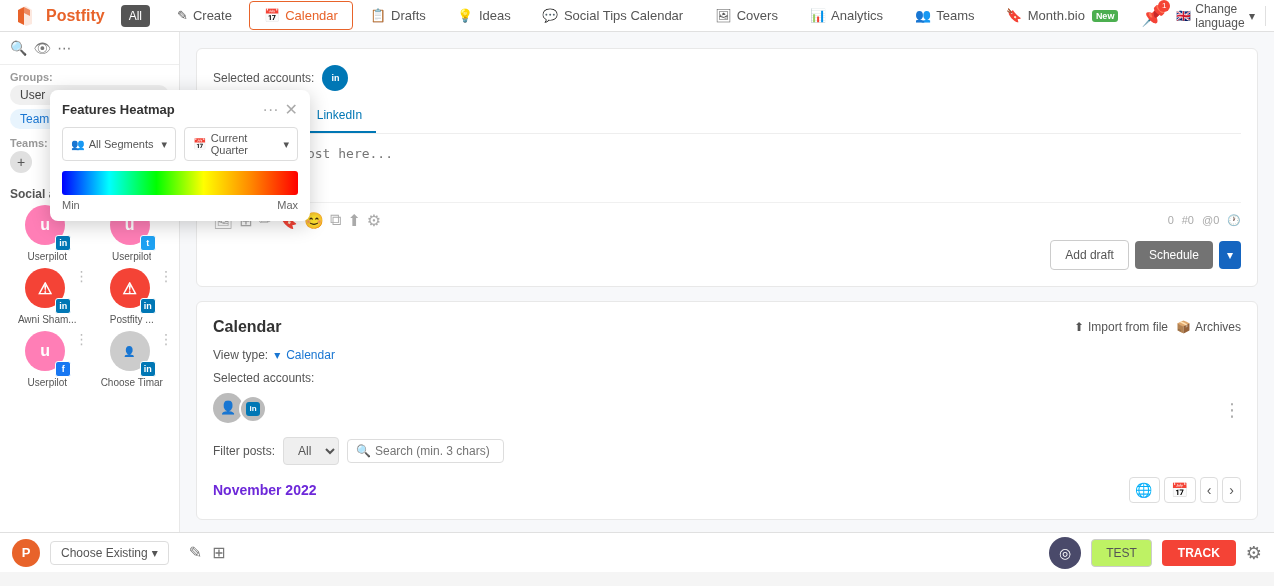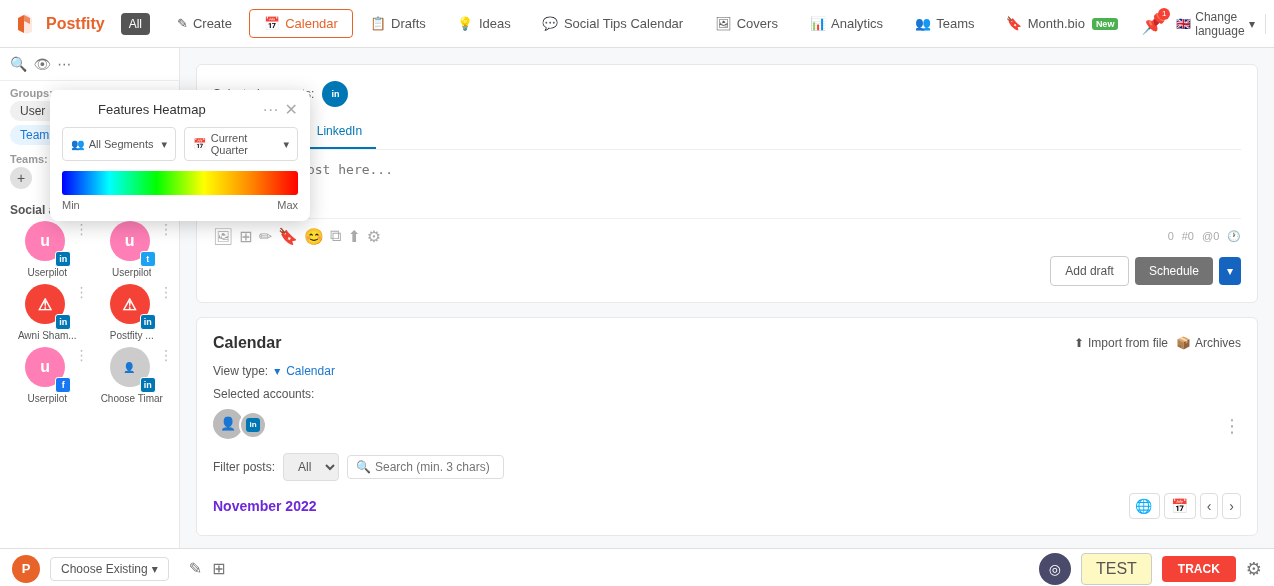--- a/index.html
+++ b/index.html
@@ -1,19 +1,19 @@
 <!DOCTYPE html>
 <html><head>
   <meta charset="utf-8">
   <style>
     * { box-sizing: border-box; margin: 0; padding: 0; }
     body { font-family: -apple-system, BlinkMacSystemFont, 'Segoe UI', sans-serif; font-size: 13px; background: #f5f5f5; overflow: hidden; height: 586px; width: 1274px; }
 
     
-    .top-bar { display: flex; align-items: center; height: 48px; background: #fff; border-bottom: 1px solid #e0e0e0; padding: 0 12px; gap: 8px; }
+    .top-bar { display: flex; align-items: center; height: 32px; background: #fff; border-bottom: 1px solid #e0e0e0; padding: 0 12px; gap: 8px; }
     .logo { display: flex; align-items: center; gap: 6px; font-weight: 700; font-size: 16px; color: #e8632a; margin-right: 8px; }
     .logo-icon { width: 28px; height: 28px; }
     .top-nav { display: flex; align-items: center; gap: 2px; flex: 1; }
     .top-nav-btn { display: flex; align-items: center; gap: 5px; padding: 6px 14px; border-radius: 4px; cursor: pointer; font-size: 13px; color: #555; border: 1px solid transparent; white-space: nowrap; }
     .top-nav-btn.active { border-color: #e8632a; color: #e8632a; }
     .top-nav-btn .badge { background: #4caf50; color: #fff; border-radius: 3px; padding: 1px 4px; font-size: 9px; font-weight: 600; margin-left: 2px; }
     .top-right { display: flex; align-items: center; gap: 10px; margin-left: auto; }
     .pin-icon { position: relative; }
     .lang-selector { display: flex; align-items: center; gap: 4px; font-size: 12px; color: #555; cursor: pointer; }
 
@@ -33,21 +33,21 @@
     .accounts-grid { display: grid; grid-template-columns: 1fr 1fr; gap: 6px; padding: 0 8px 6px; }
     .account-item { display: flex; flex-direction: column; align-items: center; gap: 2px; cursor: pointer; position: relative; }
     .account-avatar-wrap { position: relative; width: 44px; height: 44px; }
     .account-avatar-main { width: 40px; height: 40px; border-radius: 50%; display: flex; align-items: center; justify-content: center; font-size: 16px; font-weight: 700; overflow: hidden; }
     .account-name { font-size: 10px; color: #555; text-align: center; max-width: 70px; white-space: nowrap; overflow: hidden; text-overflow: ellipsis; }
     .account-more { position: absolute; top: 0; right: -2px; color: #bbb; font-size: 14px; cursor: pointer; }
 
     
     .heatmap-popup { position: absolute; top: 90px; left: 50px; width: 260px; background: #fff; border-radius: 8px; box-shadow: 0 4px 20px rgba(0,0,0,0.2); z-index: 100; padding-bottom: 10px; }
     .heatmap-header { display: flex; align-items: center; justify-content: space-between; padding: 10px 12px 8px; }
-    .heatmap-title { font-size: 13px; font-weight: 400; color: #333; margin-left: 36px; }
+    .heatmap-title { font-size: 13px; font-weight: 700; color: #333; }
     .heatmap-dots { color: #aaa; font-size: 16px; cursor: pointer; }
     .heatmap-close { background: none; border: none; cursor: pointer; color: #aaa; font-size: 16px; }
     .heatmap-controls { display: flex; gap: 8px; padding: 0 12px 10px; }
     .heatmap-select { display: flex; align-items: center; gap: 4px; border: 1px solid #ddd; border-radius: 4px; padding: 4px 8px; font-size: 11px; cursor: pointer; color: #555; flex: 1; }
     .heatmap-gradient { height: 24px; margin: 0 12px 4px; border-radius: 3px; background: linear-gradient(to right, #0000ff, #00ffff, #00ff00, #ffff00, #ff8800, #ff0000); }
     .heatmap-labels { display: flex; justify-content: space-between; padding: 0 12px; font-size: 11px; color: #666; }
 
     
     .content { flex: 1; overflow-y: auto; background: #f7f8fa; padding: 16px; }
     .content-card { background: #fff; border-radius: 6px; border: 1px solid #e8e8e8; margin-bottom: 14px; padding: 16px; }
@@ -88,21 +88,21 @@
     .cal-nav-btn { padding: 4px 6px; border: 1px solid #ddd; border-radius: 4px; cursor: pointer; background: #fff; color: #555; font-size: 14px; }
 
     
     .bottom-bar { height: 40px; background: #fff; border-top: 1px solid #e0e0e0; display: flex; align-items: center; padding: 0 12px; gap: 10px; }
     .bottom-logo { width: 28px; height: 28px; border-radius: 50%; background: #e8632a; display: flex; align-items: center; justify-content: center; color: #fff; font-size: 13px; font-weight: 700; }
     .bottom-choose { display: flex; align-items: center; gap: 4px; background: #fff; border: 1px solid #ddd; border-radius: 4px; padding: 4px 10px; font-size: 12px; color: #555; cursor: pointer; }
     .bottom-icons { display: flex; gap: 10px; align-items: center; margin-left: 10px; }
     .bottom-icon-btn { color: #777; cursor: pointer; font-size: 16px; }
     .bottom-right { margin-left: auto; display: flex; align-items: center; gap: 10px; }
     .bottom-target-icon { width: 32px; height: 32px; background: #555; border-radius: 50%; display: flex; align-items: center; justify-content: center; color: #fff; font-size: 14px; cursor: pointer; }
-    .test-btn { padding: 6px 14px; border: 1px solid #ccc; border-radius: 4px; font-size: 16px; color: #555; cursor: pointer; background: #fef9c3; text-align: center; }
+    .test-btn { padding: 6px 14px; border: 1px solid #ccc; border-radius: 4px; font-size: 12px; color: #555; cursor: pointer; background: #bef264; text-align: center; }
     .track-btn { padding: 6px 16px; background: #f44336; color: #fff; border: none; border-radius: 4px; font-size: 12px; font-weight: 600; cursor: pointer; }
     .settings-icon { color: #777; cursor: pointer; font-size: 18px; }
     .section-divider { width: 1px; background: #e0e0e0; height: 20px; }
 
     .all-tab { background: #555; color: #fff; border-radius: 4px; padding: 4px 8px; font-size: 12px; cursor: pointer; margin-right: 4px; }
 
     .li-badge { display: inline-flex; align-items: center; justify-content: center; width: 16px; height: 16px; background: #0077b5; color: #fff; border-radius: 3px; font-size: 9px; font-weight: 700; position: absolute; bottom: -2px; right: -2px; border: 1.5px solid #fff; }
     .tw-badge { background: #1da1f2; }
 
     .cal-accounts-row { display: flex; align-items: center; margin: 8px 0 0; }

